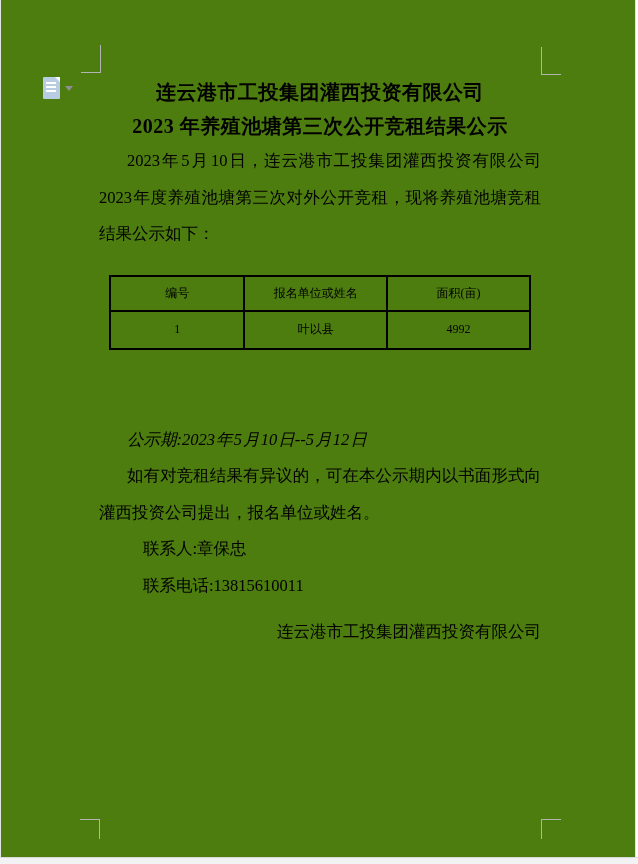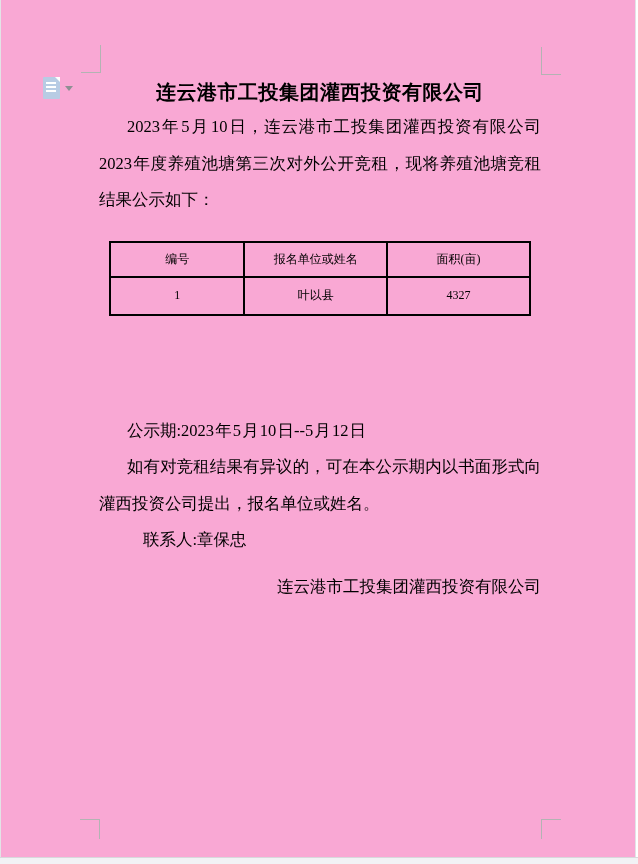--- a/index.html
+++ b/index.html
@@ -6,21 +6,21 @@
     margin: 0; padding: 0;
     width: 638px; height: 864px;
     background: #ffffff;
     font-family: "Liberation Serif", "DejaVu Serif", serif;
     overflow: hidden;
   }
   .page {
     position: absolute;
     left: 0; top: 0;
     width: 636px; height: 857px;
-    background: #f9a8d4;
+    background: #4d7c0f;
     border-left: 1px solid #e3e3e6;
     border-right: 1px solid #e3e3e6;
     box-sizing: border-box;
   }
   .page-gap {
     position: absolute;
     left: 0; top: 857px;
     width: 638px; height: 7px;
     background: #f2f2f5;
     border-top: 1px solid #d8d8dc;
@@ -78,21 +78,21 @@
   .doc-title.first { padding-top: 2px; }
   .para {
     margin: 0; padding: 0;
     font-size: 16.5px;
     line-height: 36.5px;
     word-spacing: -3px;
   }
   .justify { text-align: justify; }
   .indent-body    { text-indent: 28px; }
   .indent-contact { text-indent: 44px; }
-  .notice-period  { margin-top: 97px; }
+  .notice-period  { margin-top: 72px; font-style: italic; }
   table.result {
     border-collapse: collapse;
     table-layout: fixed;
     margin: 22px 0 0 10px;
     width: 422px;
   }
   table.result th, table.result td {
     border: 2px solid #000000;
     font-weight: normal;
     font-size: 12px;
@@ -125,51 +125,53 @@
     <div class="paste-doc">
       <div class="dogear"></div>
       <div class="line"></div>
     </div>
     <div class="paste-arrow"></div>
   </div>
 
   <div class="content">
 
     <h1 class="doc-title first">连云港市工投集团灌西投资有限公司</h1>
+    <h1 class="doc-title">2023 年养殖池塘第三次公开竞租结果公示</h1>
 
     <p class="para justify indent-body">2023 年 5 月 10 日，连云港市工投集团灌西投资有限公司 2023 年度养殖池塘第三次对外公开竞租，现将养殖池塘竞租结果公示如下：</p>
 
     <table class="result">
       <colgroup>
         <col style="width:32%">
         <col style="width:34%">
         <col style="width:34%">
       </colgroup>
       <thead>
         <tr>
           <th>编号</th>
           <th>报名单位或姓名</th>
           <th>面积(亩)</th>
         </tr>
       </thead>
       <tbody>
         <tr>
           <td>1</td>
           <td>叶以县</td>
-          <td>4327</td>
+          <td>4992</td>
         </tr>
       </tbody>
     </table>
 
     <p class="para indent-body notice-period">公示期:2023 年 5 月 10 日--5 月 12 日</p>
 
     <p class="para justify indent-body">如有对竞租结果有异议的，可在本公示期内以书面形式向灌西投资公司提出，报名单位或姓名。</p>
 
     <p class="para indent-contact">联系人:章保忠</p>
 
+    <p class="para indent-contact">联系电话:13815610011</p>
 
     <div class="sig-wrap">
       <div class="sig-block">
         <div class="sig-line">连云港市工投集团灌西投资有限公司</div>
       </div>
     </div>
 
   </div>
 </div>
 

